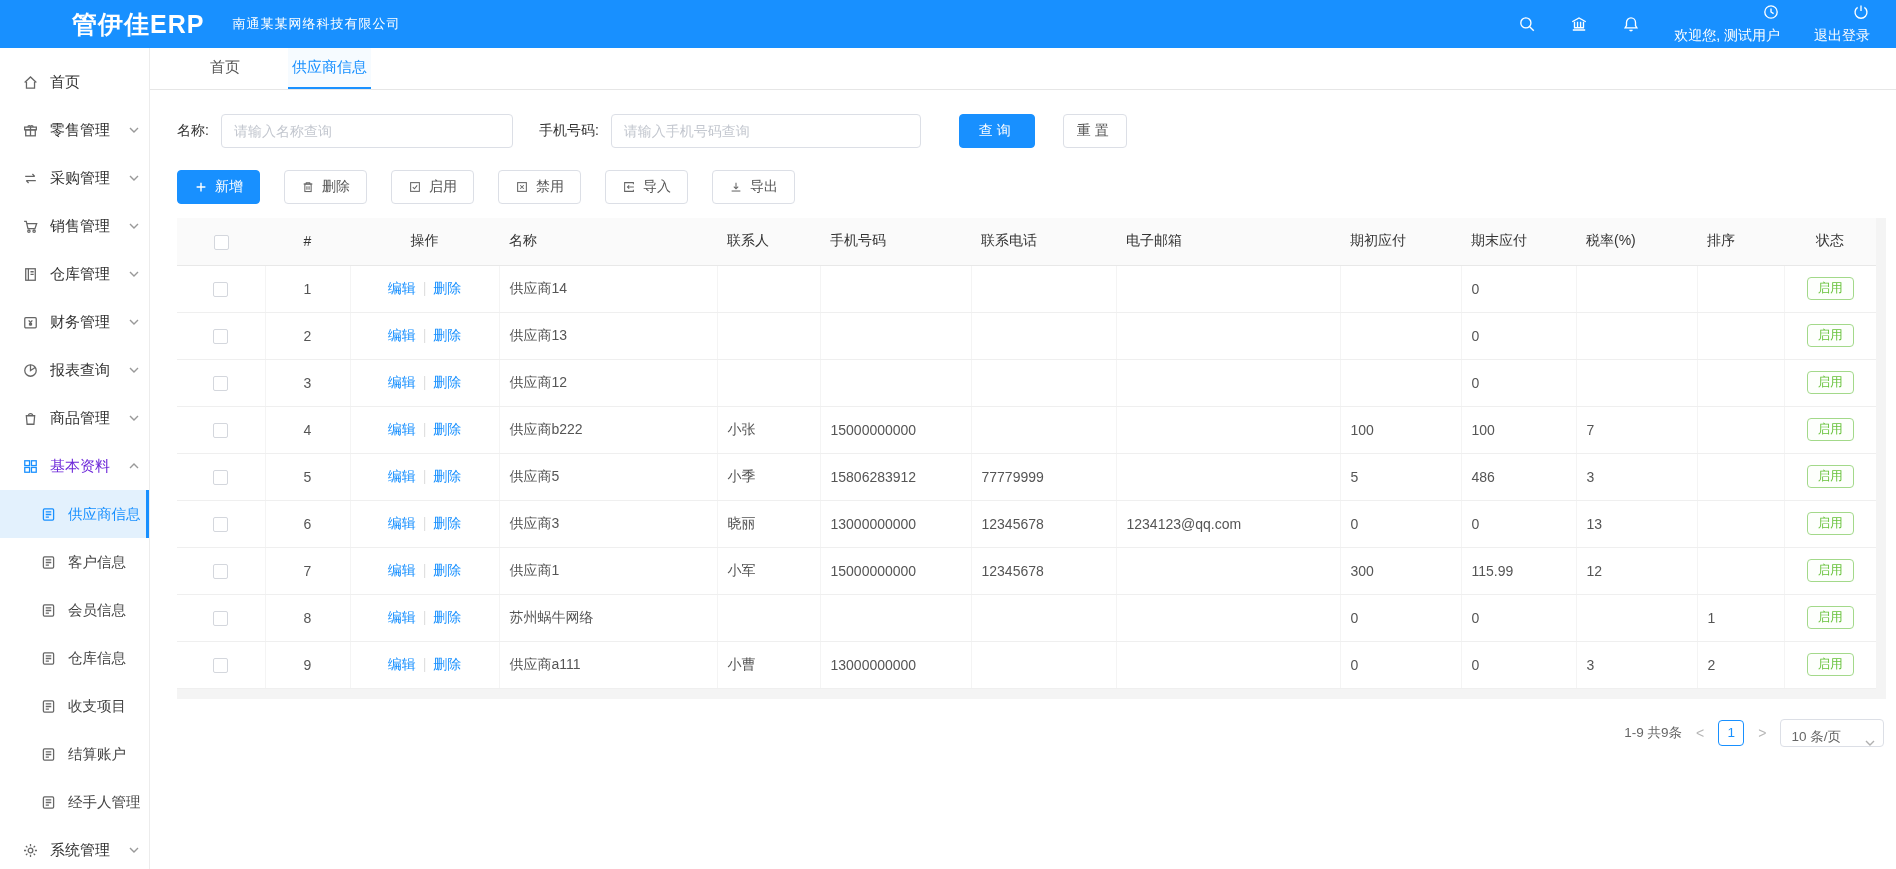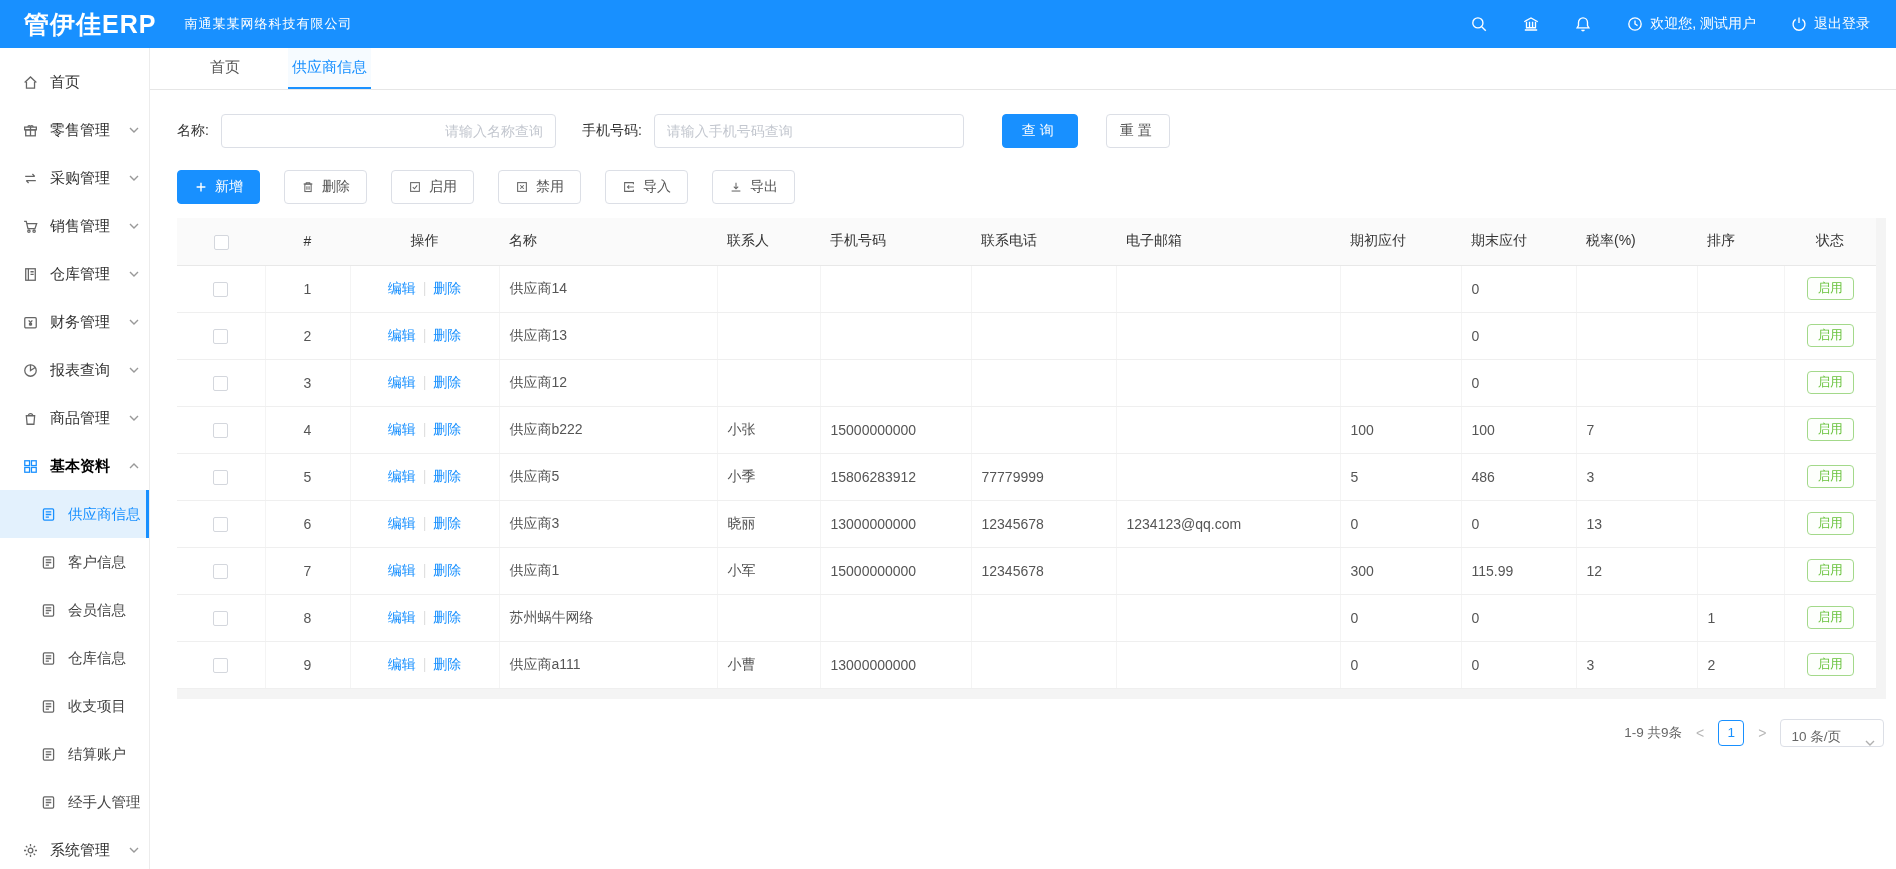--- a/index.html
+++ b/index.html
@@ -2,37 +2,37 @@
 <html><head>
 <meta charset="utf-8">
 <style>
   * { margin:0; padding:0; box-sizing:border-box; }
   html,body { width:1896px; height:869px; overflow:hidden; background:#fff;
     font-family:"Liberation Sans","DejaVu Sans",sans-serif; }
   svg { display:block; }
 
   
   .topbar { height:48px; background:#1890ff; display:flex; align-items:center; color:#fff; }
-  .logo { font-size:25px; font-weight:bold; padding:0 28px 0 24px; letter-spacing:1px; }
+  .logo { font-size:25px; font-weight:bold; padding:0 28px 0 24px; letter-spacing:1px;margin-left:48px; }
   .company { font-size:13px; letter-spacing:1px; }
   .top-right { margin-left:auto; display:flex; align-items:center; gap:34px; padding-right:26px; font-size:14px; }
-  .top-ic { display:flex; align-items:flex-end; gap:6px; cursor:pointer; }
+  .top-ic { display:flex; align-items:flex-end; gap:6px; cursor:pointer;flex-direction:column; }
   .top-ic svg { stroke:#fff; fill:none; stroke-width:1.2; width:18px; height:18px; }
 
   
   .frame { display:flex; height:821px; }
   .sidebar { width:150px; background:#fff; border-right:1px solid #ececec; padding-top:10px; flex:none; }
   .side-item { height:48px; display:flex; align-items:center; padding:0 10px 0 22px; font-size:15px; color:#333; cursor:pointer; position:relative; }
   .side-item .s-ic { width:17px; height:17px; margin-right:11px; flex:none; }
   .side-item .s-ic svg { width:17px; height:17px; stroke:#666; fill:none; stroke-width:1.2; }
   .side-item .lbl { flex:1; white-space:nowrap; }
   .side-item .chev { width:10px; height:6px; margin-left:2px; }
   .side-item .chev svg { width:10px; height:6px; stroke:#999; fill:none; stroke-width:1.4; }
   .side-item.sub { padding-left:40px; font-size:14.5px; color:#444; }
-  .side-item.group-open { color:#000000;font-weight:bold; }
+  .side-item.group-open { color:#6d28d9; }
   .side-item.group-open .s-ic svg { stroke:#1890ff; }
   .side-item.active { background:#e3f1fd; color:#1890ff; }
   .side-item.active .s-ic svg { stroke:#1890ff; }
   .side-item.active::after { content:""; position:absolute; right:0; top:0; bottom:0; width:3px; background:#1890ff; }
 
   .main { flex:1; display:flex; flex-direction:column; }
 
   
   .tabbar { height:42px; background:#fff; border-bottom:1px solid #e6e6e6; display:flex; align-items:stretch; padding-left:56px; gap:44px; }
   .tab { display:flex; align-items:center; font-size:15px; color:#555; cursor:pointer; border-bottom:2px solid transparent; padding:0 4px; }
@@ -332,21 +332,21 @@
   <div class="main">
     <div class="tabbar">
       <div class="tab">首页</div>
       <div class="tab active">供应商信息</div>
     </div>
 
     <div class="content">
       <div class="filters">
         <div class="f-group">
           <span class="f-label">名称:</span>
-          <input class="f-input" style="width: 335px; text-align: right;" placeholder="请输入名称查询">
+          <input class="f-input" style="width: 292px;" placeholder="请输入名称查询">
         </div>
         <div class="f-group">
           <span class="f-label">手机号码:</span>
           <input class="f-input" style="width: 310px;" placeholder="请输入手机号码查询">
         </div>
         <button class="btn primary q-btn">查询</button>
         <button class="btn r-btn">重置</button>
       </div>
 
       <div class="toolbar" id="toolbar">

